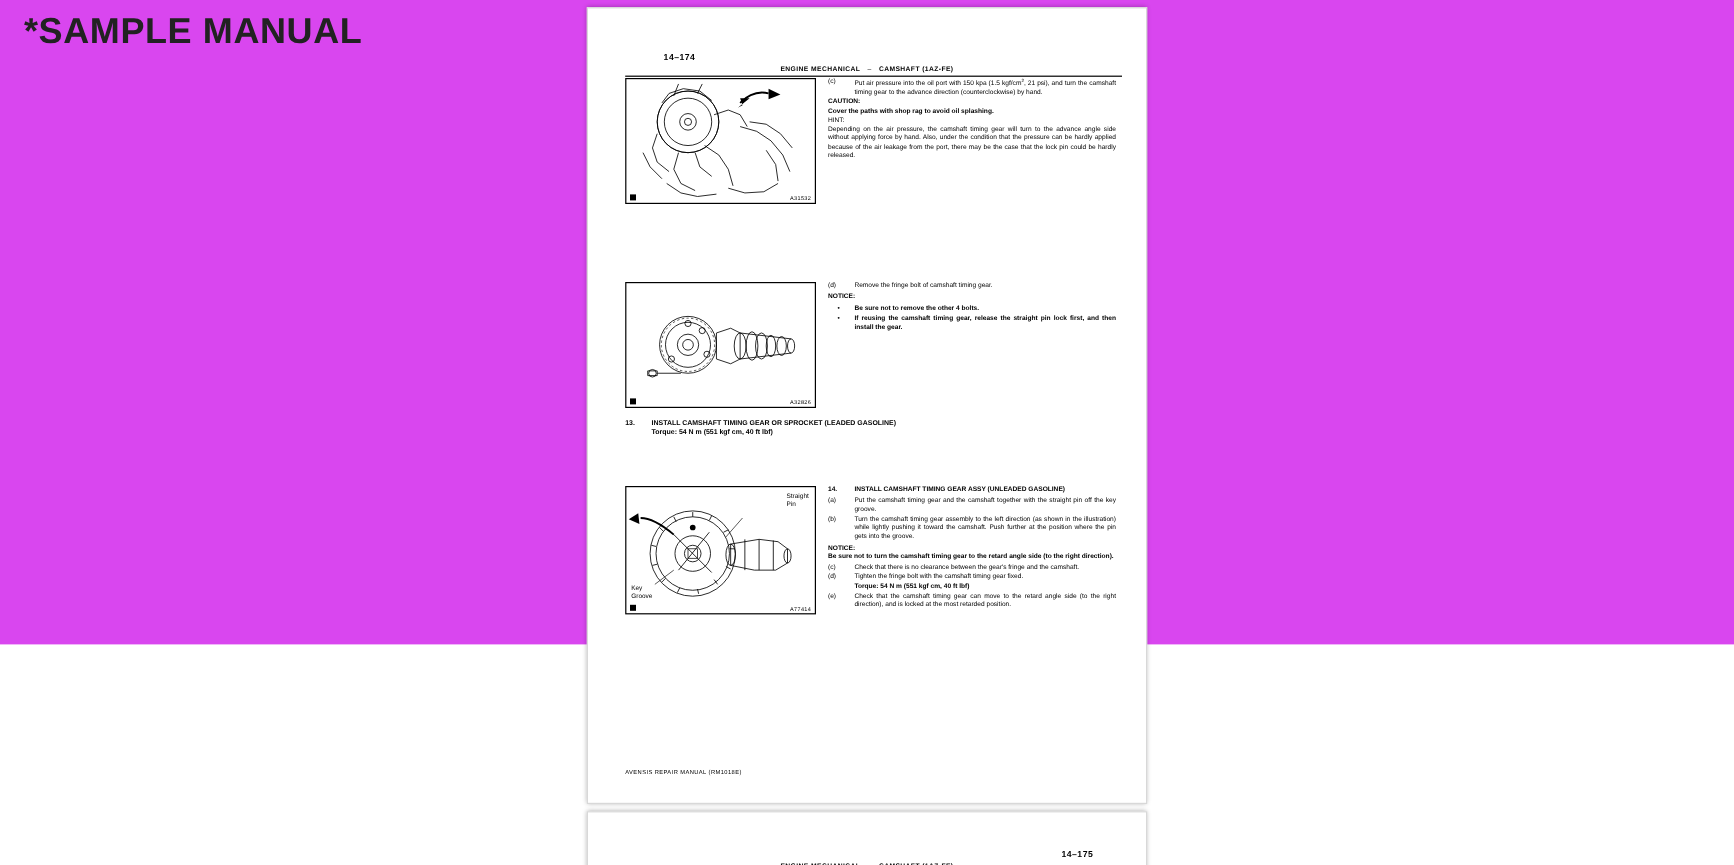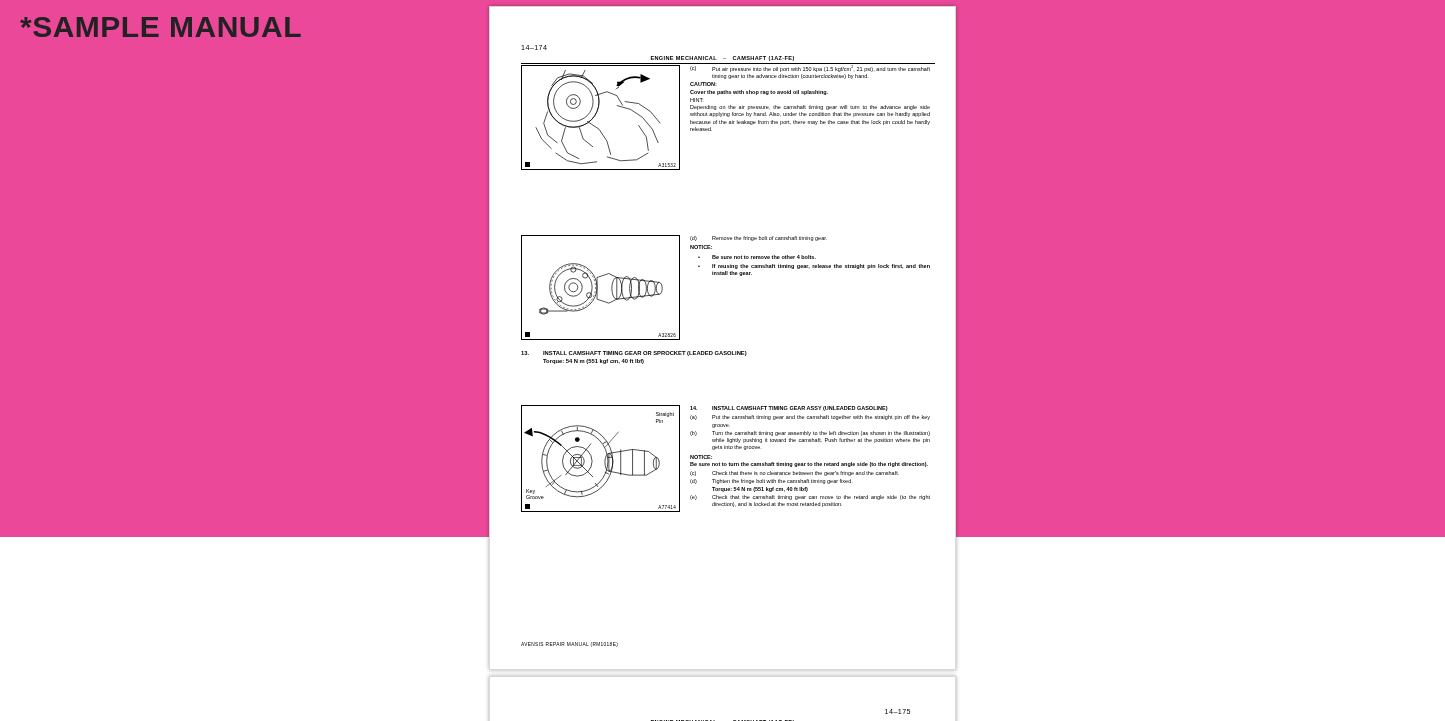--- a/index.html
+++ b/index.html
@@ -9,21 +9,21 @@
     width: 1445px;
     height: 721px;
     overflow: hidden;
     font-family: "Liberation Sans", sans-serif;
   }
 
   #stage {
     position: relative;
     width: 1445px;
     height: 537px;
-    background: #ec4899;
+    background: #d946ef;
   }
 
   
   .sample-title {
     position: absolute;
     left: 20px;
     top: 10px;
     font-size: 30px;
     font-weight: bold;
     color: #222222;
@@ -57,23 +57,24 @@
     position: relative;
     width: 100%;
     height: 100%;
     color: #000000;
   }
 
   
   .folio {
     position: absolute;
     font-size: 7.2px;
-    font-weight: normal;
+    font-weight: bold;
     letter-spacing: 0.4px;
     color: #000;
+    margin-left: 32px;
   }
   #p1-folio { left: 31px; top: 36px; }
   #p2-folio { right: 44px; top: 30px; }
 
   .header-rule {
     position: absolute;
     left: 31px;
     right: 20px;
     height: 1px;
     background: #000;

